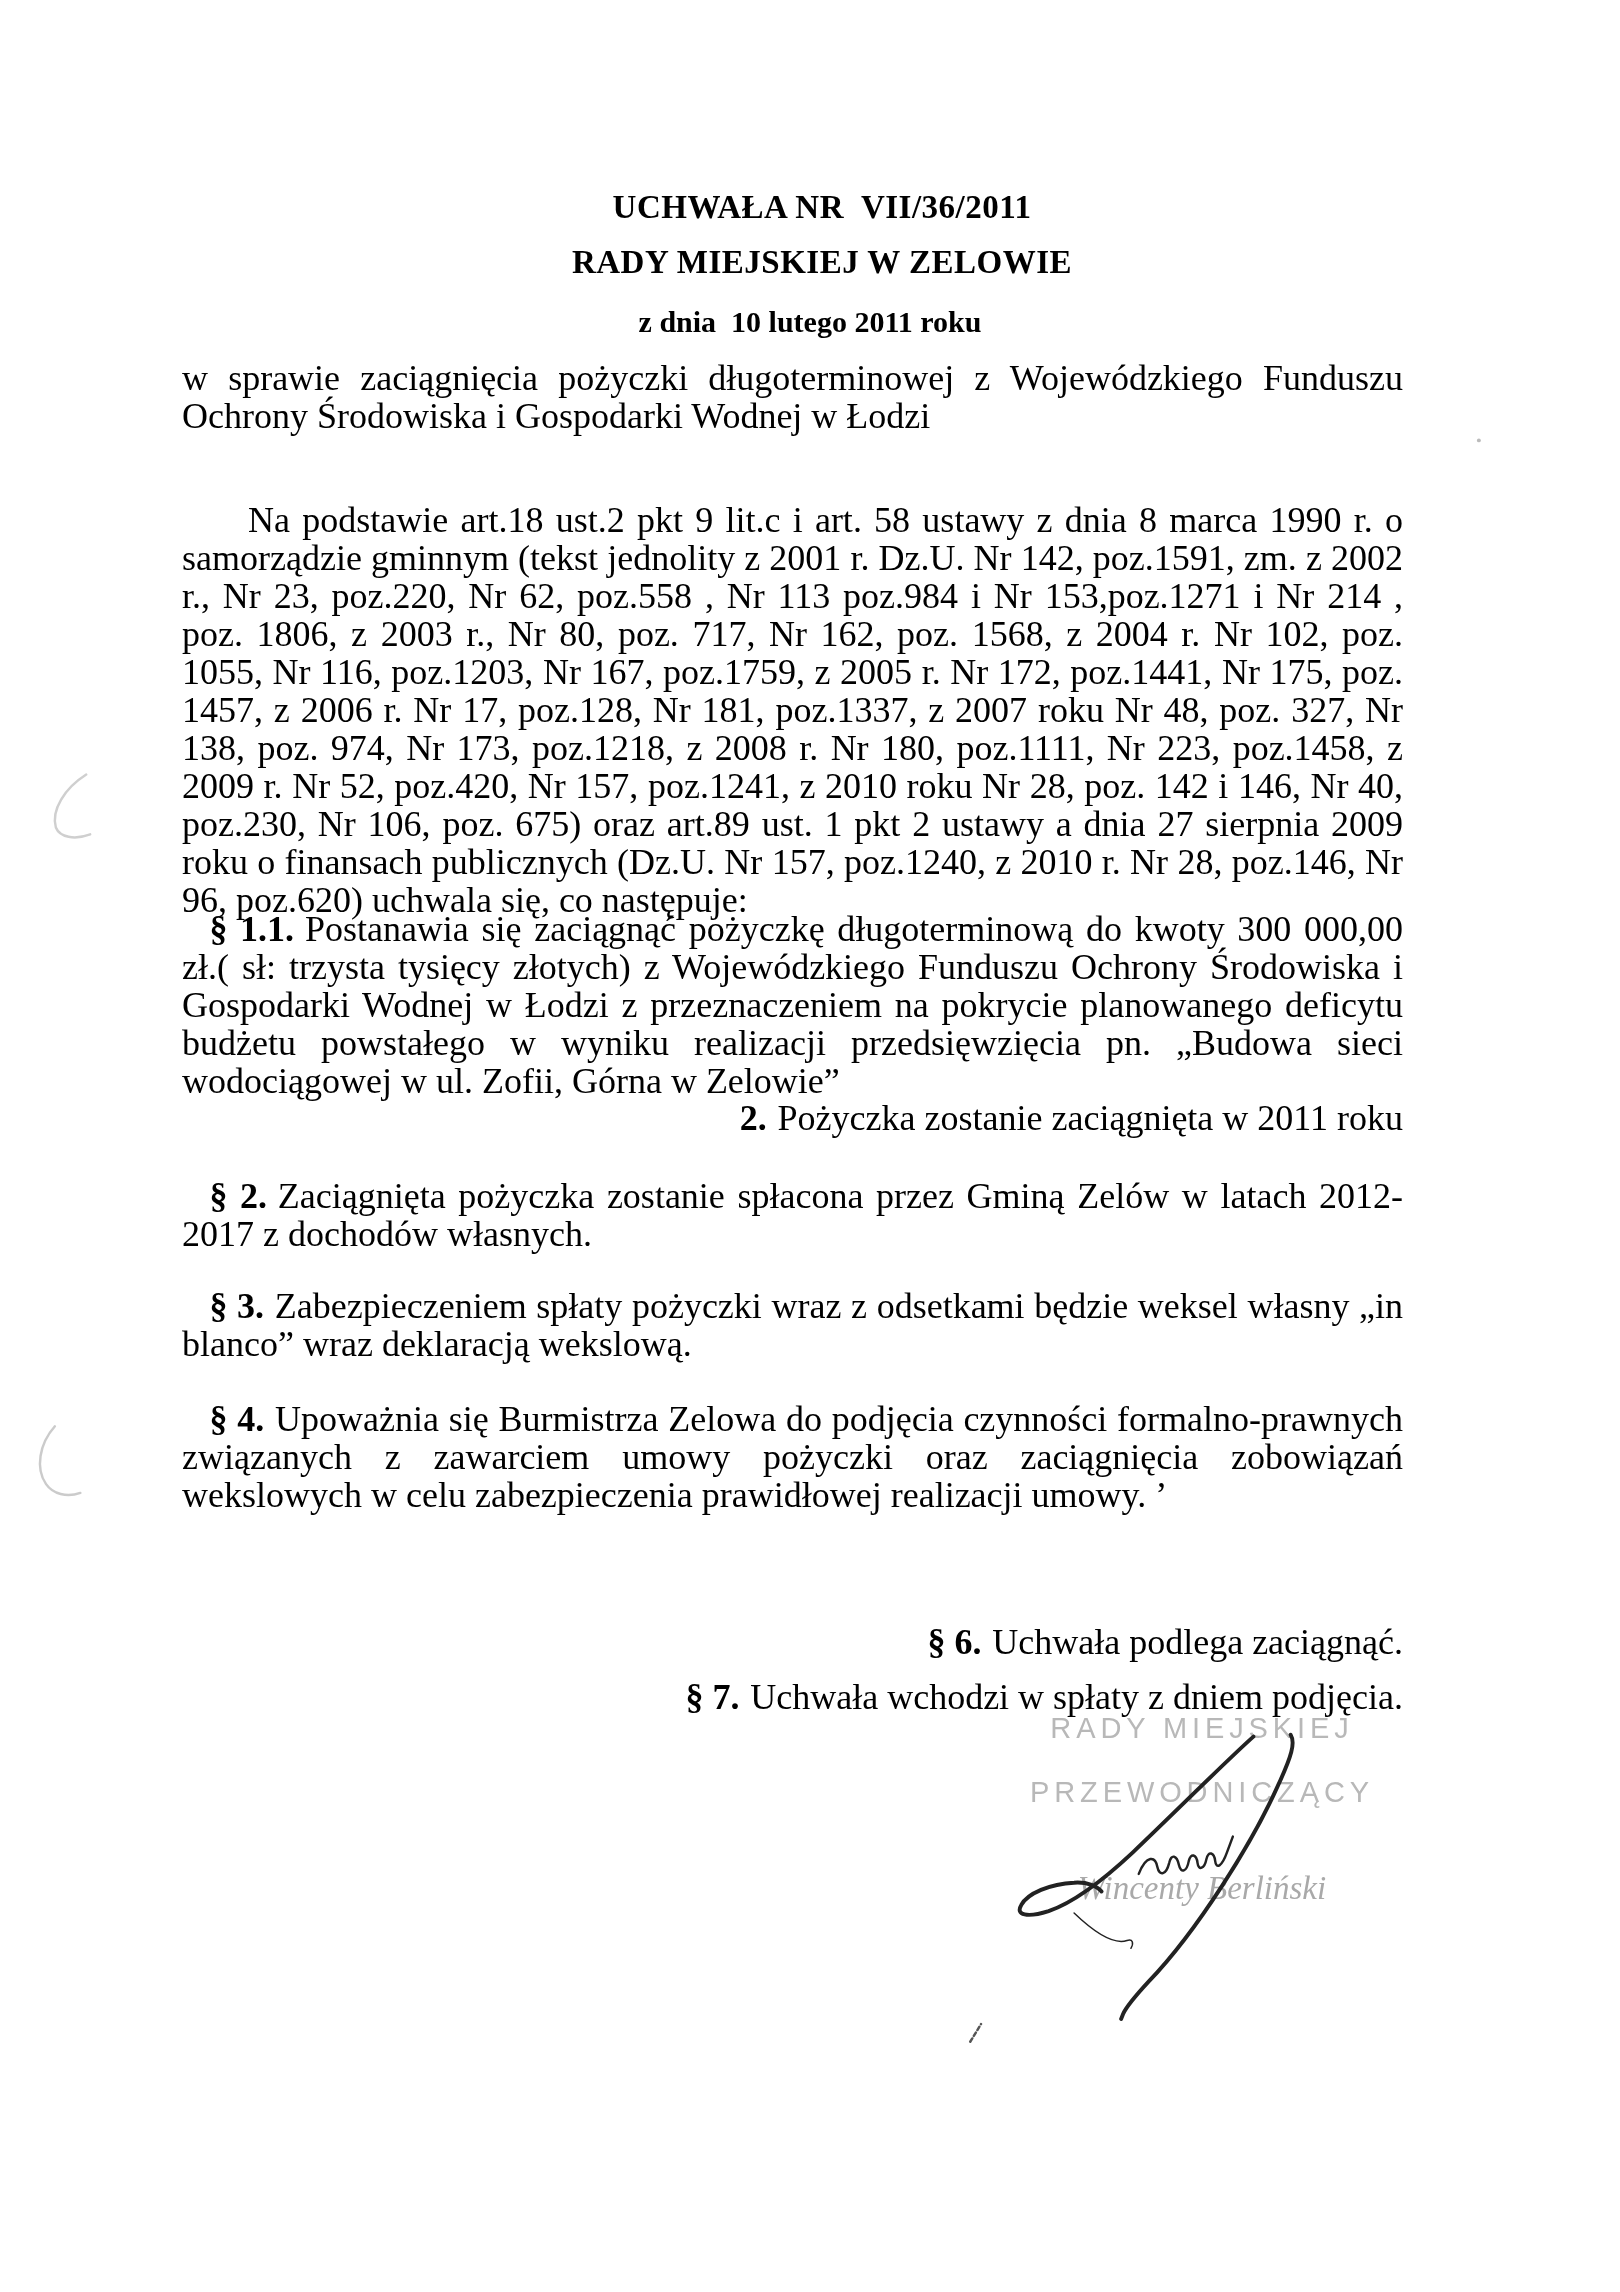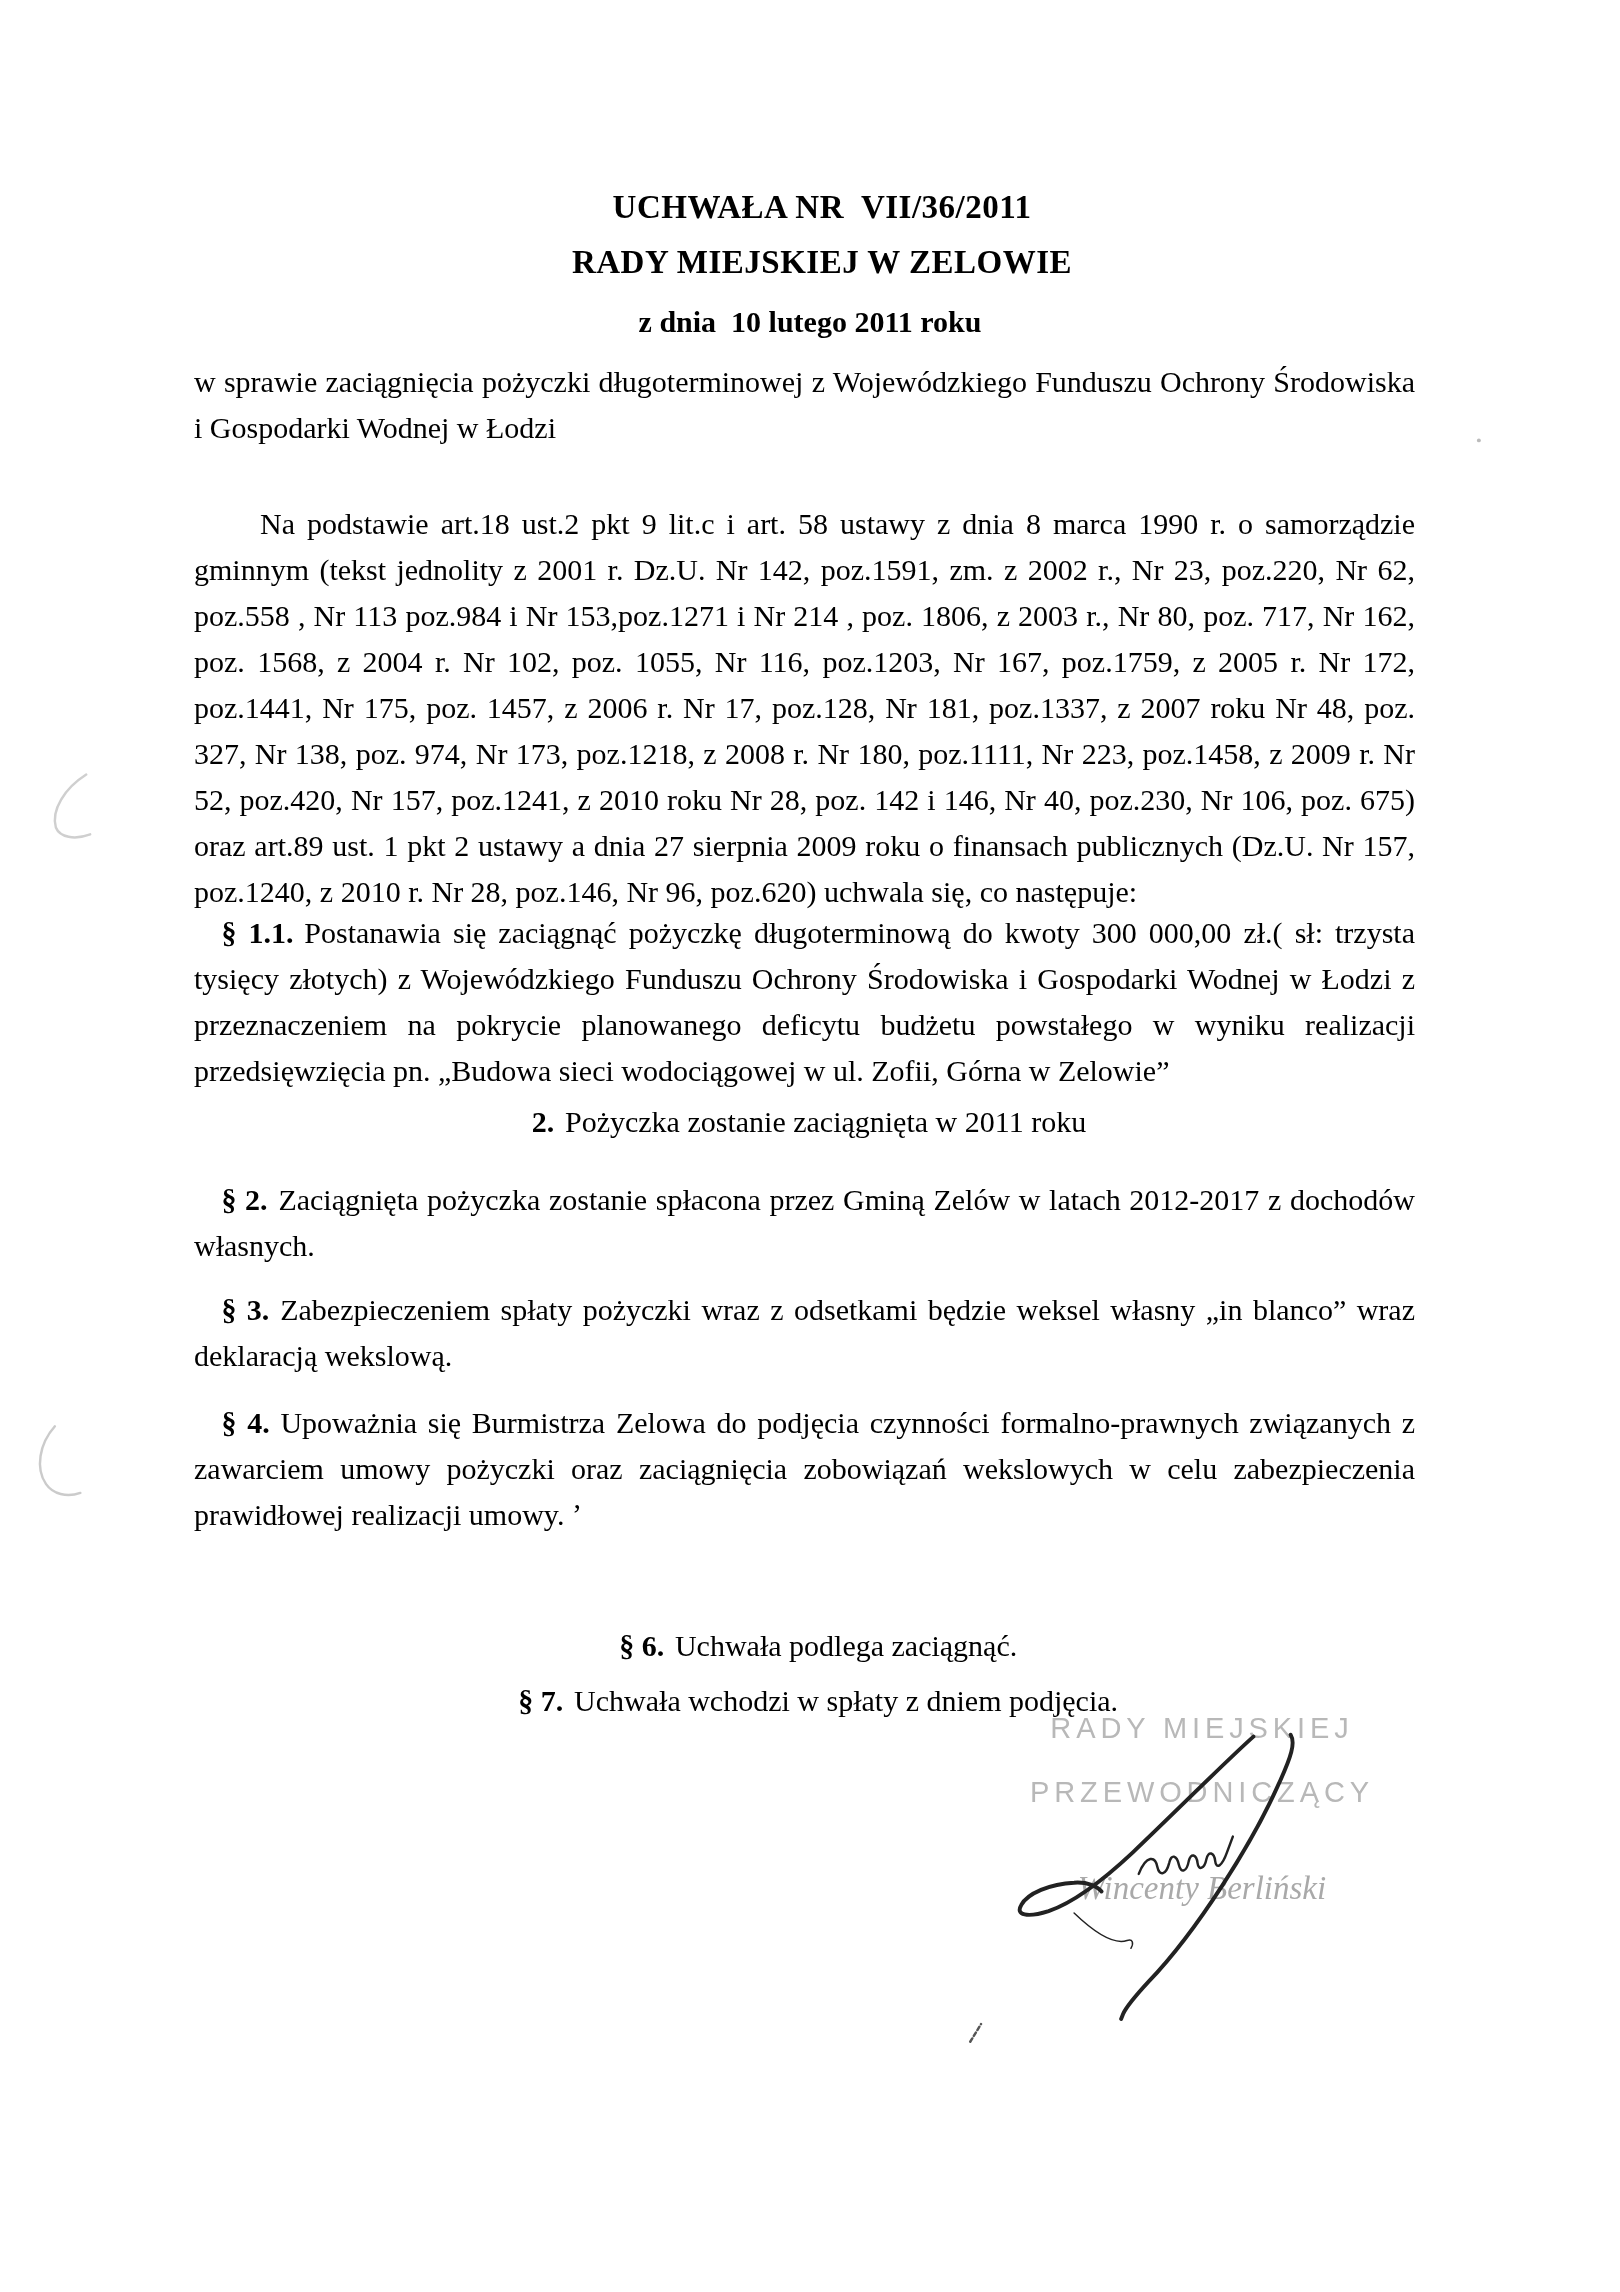--- a/index.html
+++ b/index.html
@@ -18,27 +18,27 @@
     left: 0;
     width: 1620px;
     text-align: center;
     white-space: pre-wrap;
     font-weight: bold;
   }
   .title { font-weight: bold; font-size: 33px; line-height: 39px; letter-spacing: 0.5px; margin-left: 12px; }
   .date  { font-size: 30px; line-height: 37px; }
   .para {
     position: absolute;
-    left: 194px;
+    left: 182px;
     width: 1221px;
-    font-size: 30px;
-    line-height: 46px;
+    font-size: 36px;
+    line-height: 38px;
     text-align: justify;
   }
-  .para.lastleft { text-align: center; }
+  .para.lastleft { text-align: right; }
   .indent-big   { text-indent: 66px; }
   .indent-small { text-indent: 27.4px; }
   .indent-tiny  { text-indent: 8.8px; }
   .marker { font-weight: bold; margin-right: 10.8px; }
   .stamp-line {
     position: absolute;
     left: 996px;
     width: 412px;
     text-align: center;
     font-family: "Liberation Sans", sans-serif;

